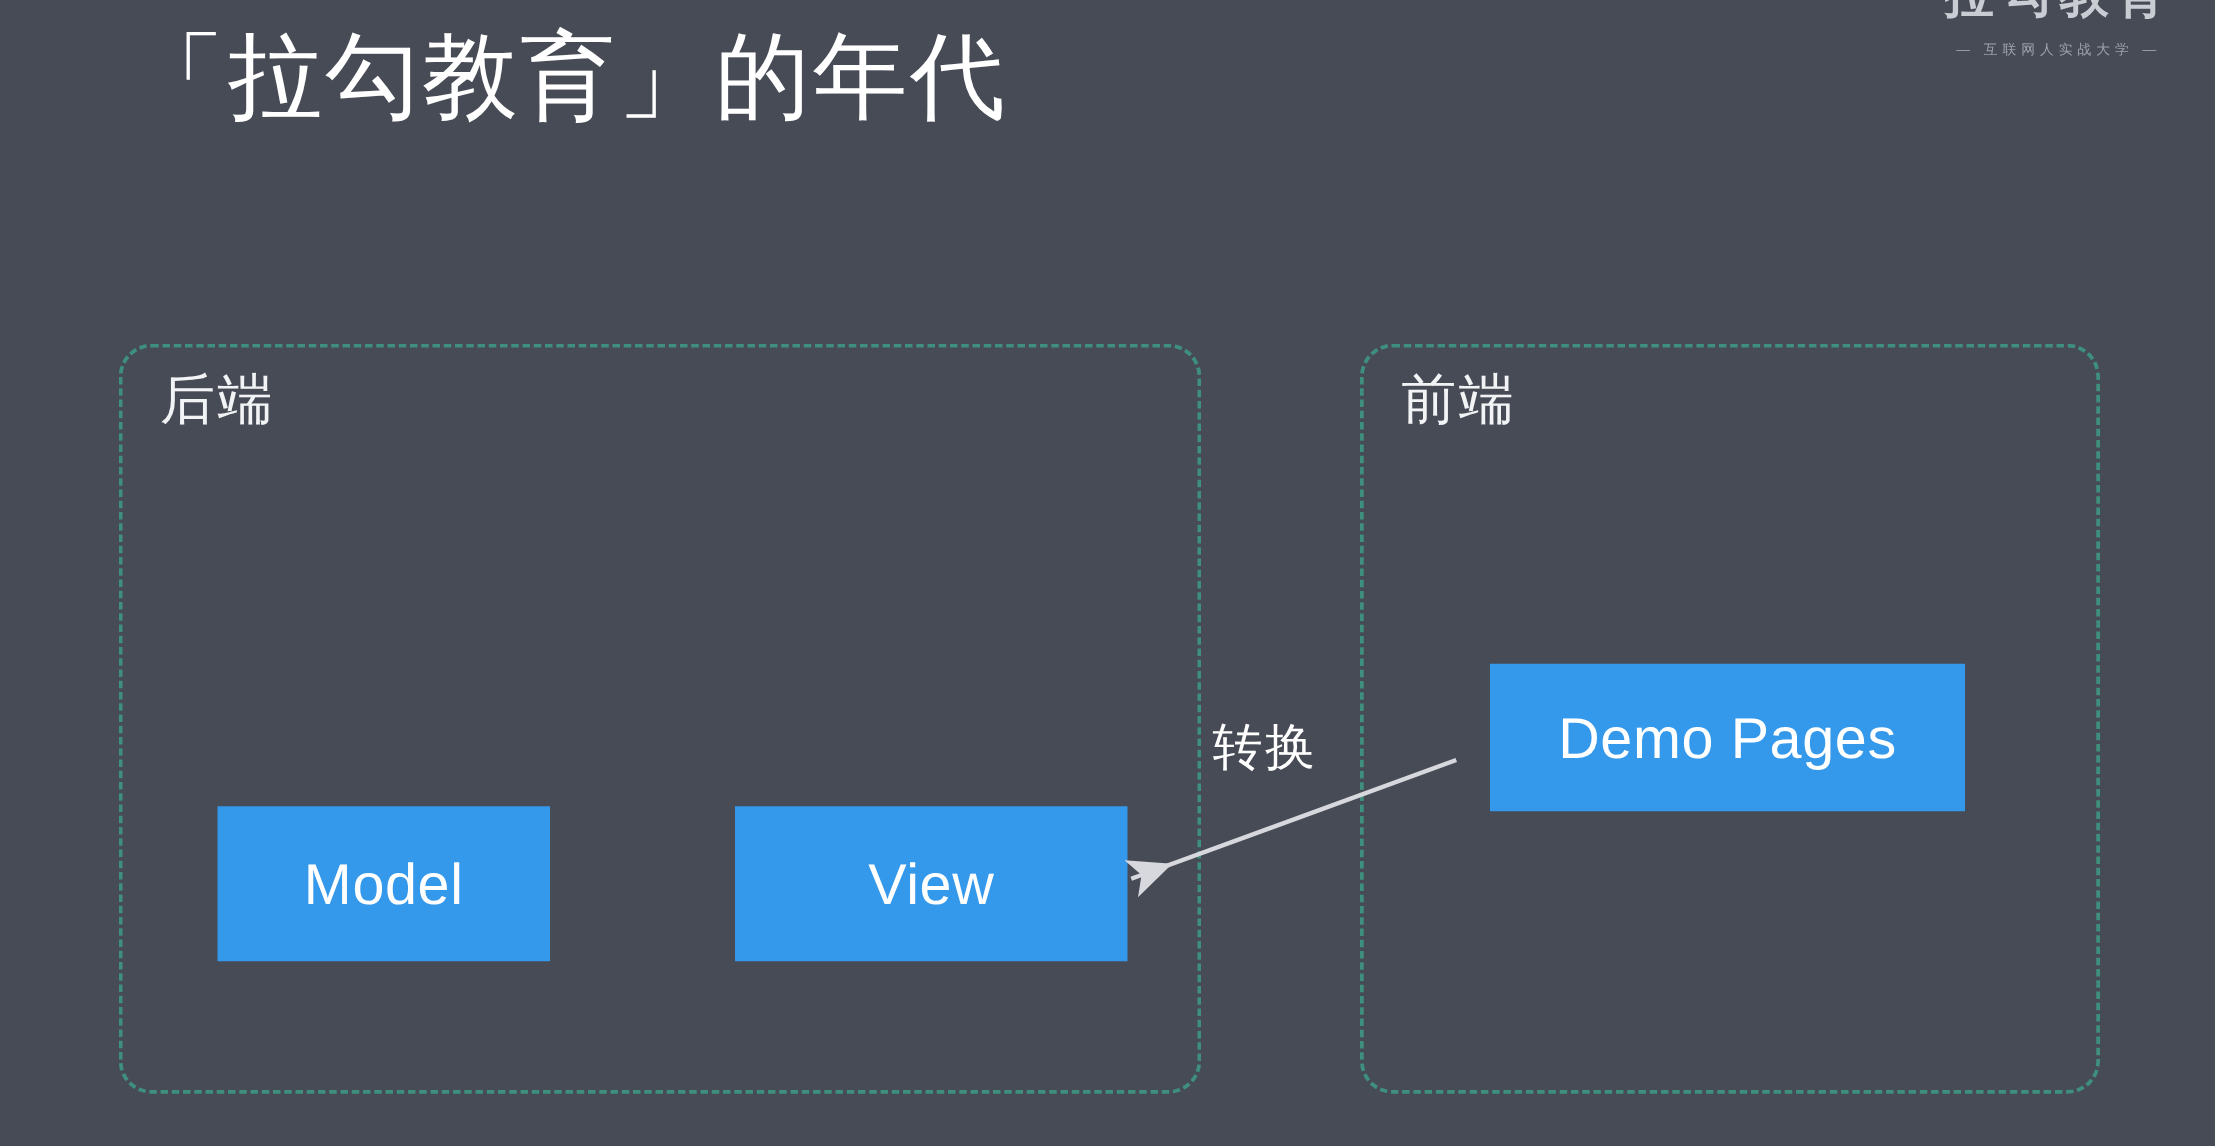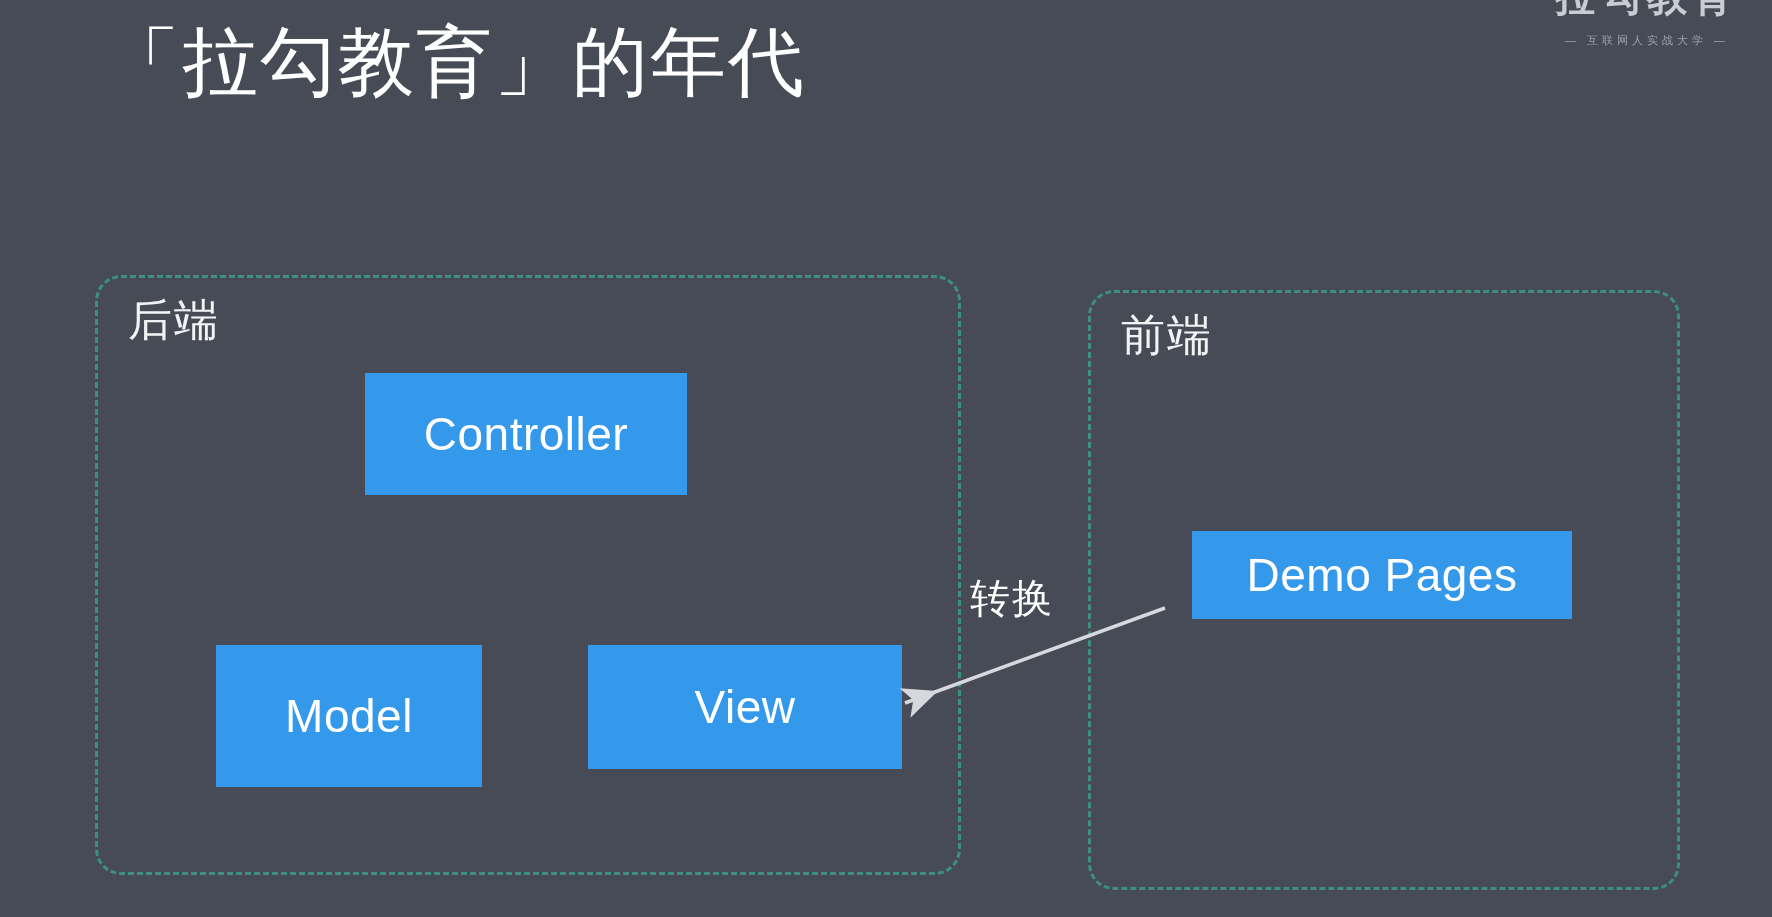--- a/index.html
+++ b/index.html
@@ -61,21 +61,21 @@
   }
 
   
   .group {
     position: absolute;
     border: 3px dashed #3e8f7d;
     border-radius: 26px;
     box-sizing: border-box;
   }
   #group-backend  { left: 95px;  top: 275px; width: 866px; height: 600px; }
-  #group-frontend { left: 1088px; top: 290px; width: 592px; height: 600px; }
+  #group-frontend { left: 1088px; top: 275px; width: 592px; height: 600px; }
 
   .group-label {
     position: absolute;
     left: 30px;
     top: 14px;
     font-size: 44px;
     line-height: 56px;
     color: #f2f3f5;
     letter-spacing: 2px;
     white-space: nowrap;
@@ -88,23 +88,23 @@
     display: flex;
     align-items: center;
     justify-content: center;
     color: #ffffff;
     font-size: 46px;
     letter-spacing: 0.5px;
     white-space: nowrap;
     box-sizing: border-box;
   }
   #node-controller { left: 365px;  top: 373px; width: 322px; height: 122px; }
-  #node-model      { left: 174px;  top: 645px; width: 266px; height: 142px; margin-left: 42px; }
+  #node-model      { left: 174px;  top: 645px; width: 266px; height: 124px; }
   #node-view       { left: 588px;  top: 645px; width: 314px; height: 124px; }
-  #node-demo-pages { left: 1192px; top: 531px; width: 380px; height: 88px; }
+  #node-demo-pages { left: 1192px; top: 531px; width: 380px; height: 118px; }
 
   
   #arrow-transform {
     position: absolute;
     left: 880px;
     top: 570px;
     width: 310px;
     height: 160px;
     overflow: visible;
     pointer-events: none;
@@ -133,23 +133,20 @@
   <div class="title">「拉勾教育」的年代</div>
 
   <div class="group" id="group-backend">
     <div class="group-label">后端</div>
   </div>
 
   <div class="group" id="group-frontend">
     <div class="group-label">前端</div>
   </div>
 
-  <div class="node" id="node-controller">
-    <span>Controller</span>
-  </div>
   <div class="node" id="node-model">
     <span>Model</span>
   </div>
   <div class="node" id="node-view">
     <span>View</span>
   </div>
   <div class="node" id="node-demo-pages">
     <span>Demo Pages</span>
   </div>
 

